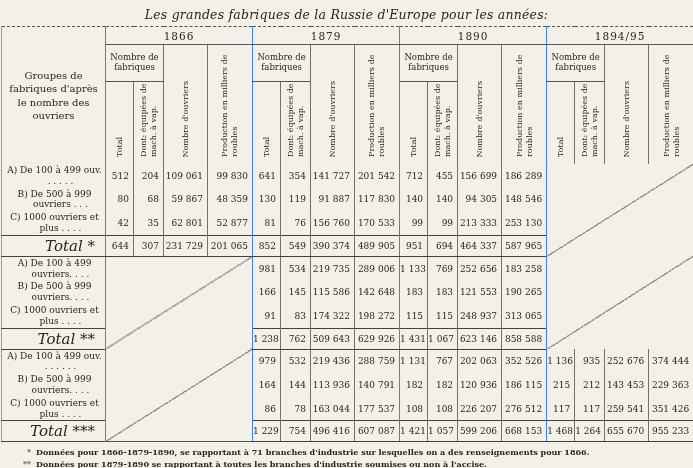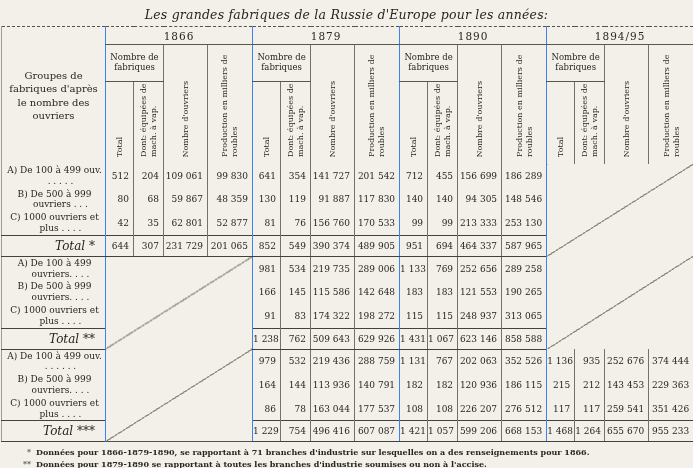--- a/index.html
+++ b/index.html
@@ -42,21 +42,21 @@
   }
   th.v-span .vtext { max-height:106px; }
   tr.data-row { height:23px; }
   tr.total-row { height:21px; }
   tr.total-row td { border-top:1px solid #44413a; border-bottom:1px solid #44413a; }
   td.lbl {
     font-size:9px; line-height:1.2; text-align:center;
     padding:1px 1px 1px 15px; text-indent:-12px;
   }
   td.tlbl {
-    font-size:12px; font-style:italic; text-align:right; padding-right:10px;
+    font-size:15px; font-style:italic; text-align:right; padding-right:10px;
   }
   td.num {
     font-size:9px; text-align:right; padding-right:4px; white-space:nowrap;
   }
   td.diag {
     background-image:linear-gradient(to bottom right,
       rgba(0,0,0,0) calc(50% - 0.6px),
       #8d897c calc(50% - 0.6px),
       #8d897c calc(50% + 0.6px),
       rgba(0,0,0,0) calc(50% + 0.6px));
@@ -190,21 +190,21 @@
         <tr class="data-row">
           <td class="lbl">A) De 100 à 499 ouvriers. . . .</td>
           <td class="diag gb" colspan="4" rowspan="4"></td>
           <td class="num gb">981</td>
           <td class="num cb">534</td>
           <td class="num cb">219 735</td>
           <td class="num cb">289 006</td>
           <td class="num gb">1 133</td>
           <td class="num cb">769</td>
           <td class="num cb">252 656</td>
-          <td class="num cb">289 258</td>
+          <td class="num cb">183 258</td>
           <td class="diag gb" colspan="4" rowspan="4"></td>
         </tr>
         <tr class="data-row">
           <td class="lbl">B) De 500 à 999 ouvriers. . . .</td>
           <td class="num gb">166</td>
           <td class="num cb">145</td>
           <td class="num cb">115 586</td>
           <td class="num cb">142 648</td>
           <td class="num gb">183</td>
           <td class="num cb">183</td>

